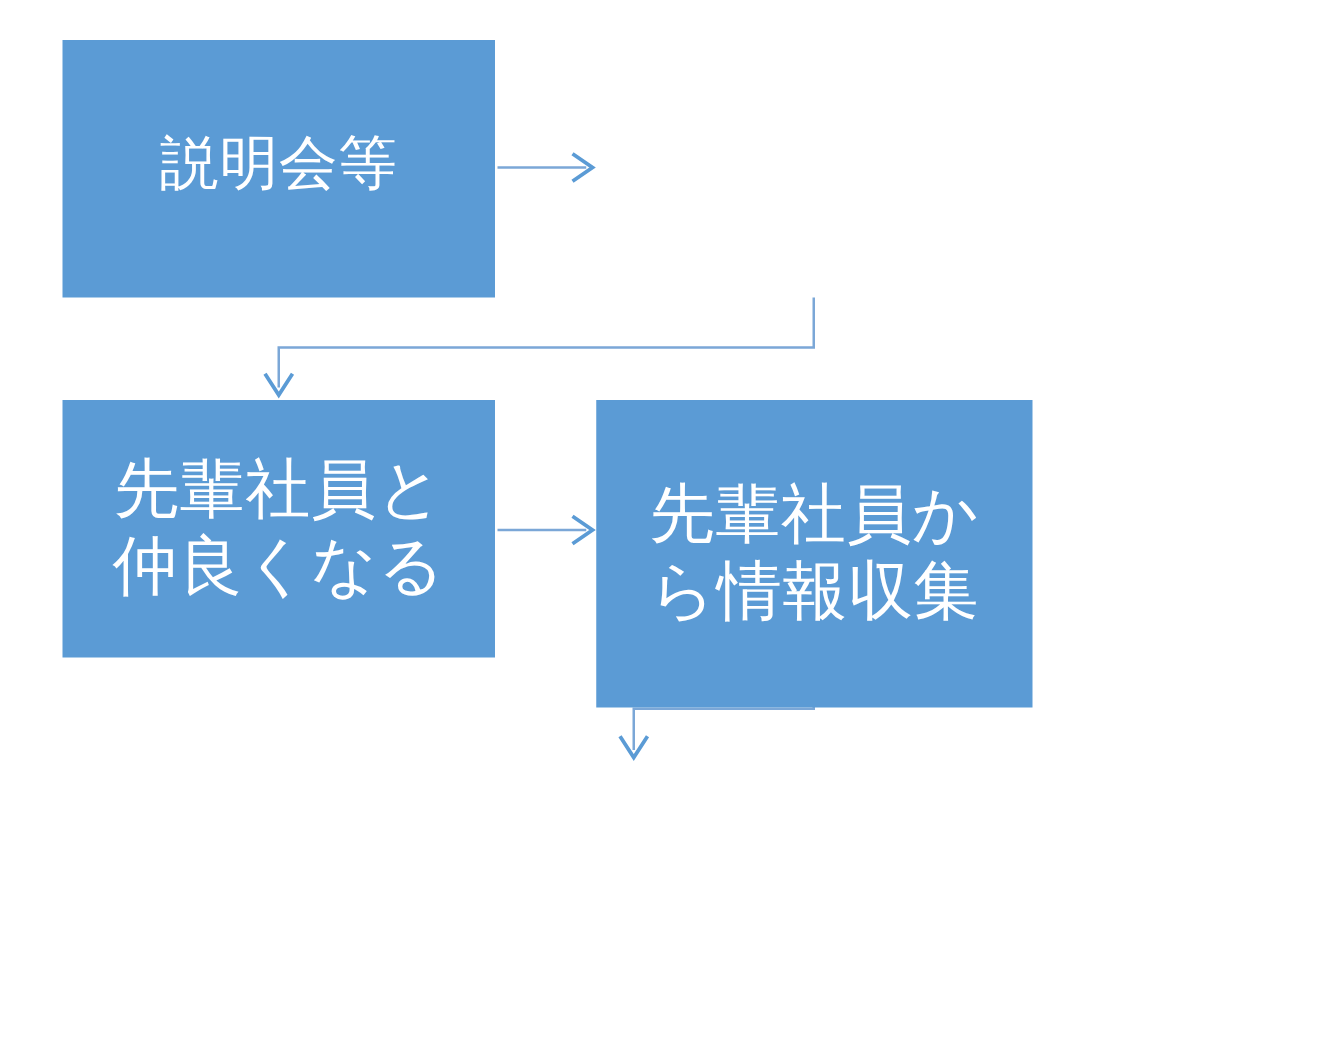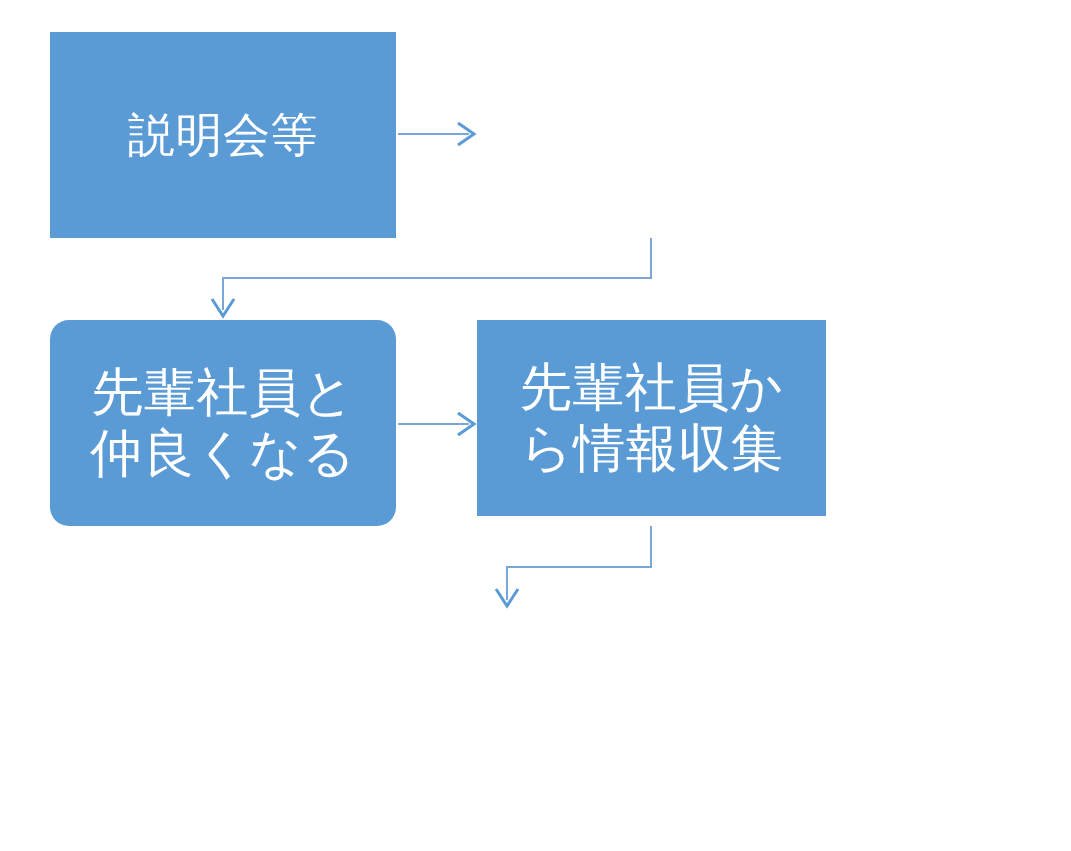--- a/index.html
+++ b/index.html
@@ -34,36 +34,36 @@
     font-weight: 400;
     letter-spacing: 0.5px;
     white-space: pre-line;
     user-select: none;
   }
   
   #node-briefing {
     left: 50px;  top: 32px;
     width: 346px; height: 206px;
     font-size: 47px;
+    font-family: Liberation Mono, monospace;
   }
   #node-collect-by-questions {
     left: 477px; top: 32px;
     width: 349px; height: 206px;
     font-size: 52px;
   }
   
   #node-befriend-seniors {
     left: 50px;  top: 320px;
     width: 346px; height: 206px;
     font-size: 52px;
-    border-radius: 19px;
   }
   #node-collect-from-seniors {
     left: 477px; top: 320px;
-    width: 349px; height: 196px;
+    width: 349px; height: 246px;
     font-size: 52px;
   }
   
   #node-outcome {
     left: 50px;  top: 609px;
     width: 913px; height: 206px;
     font-size: 56px;
   }
   svg.connectors {
     position: absolute;

